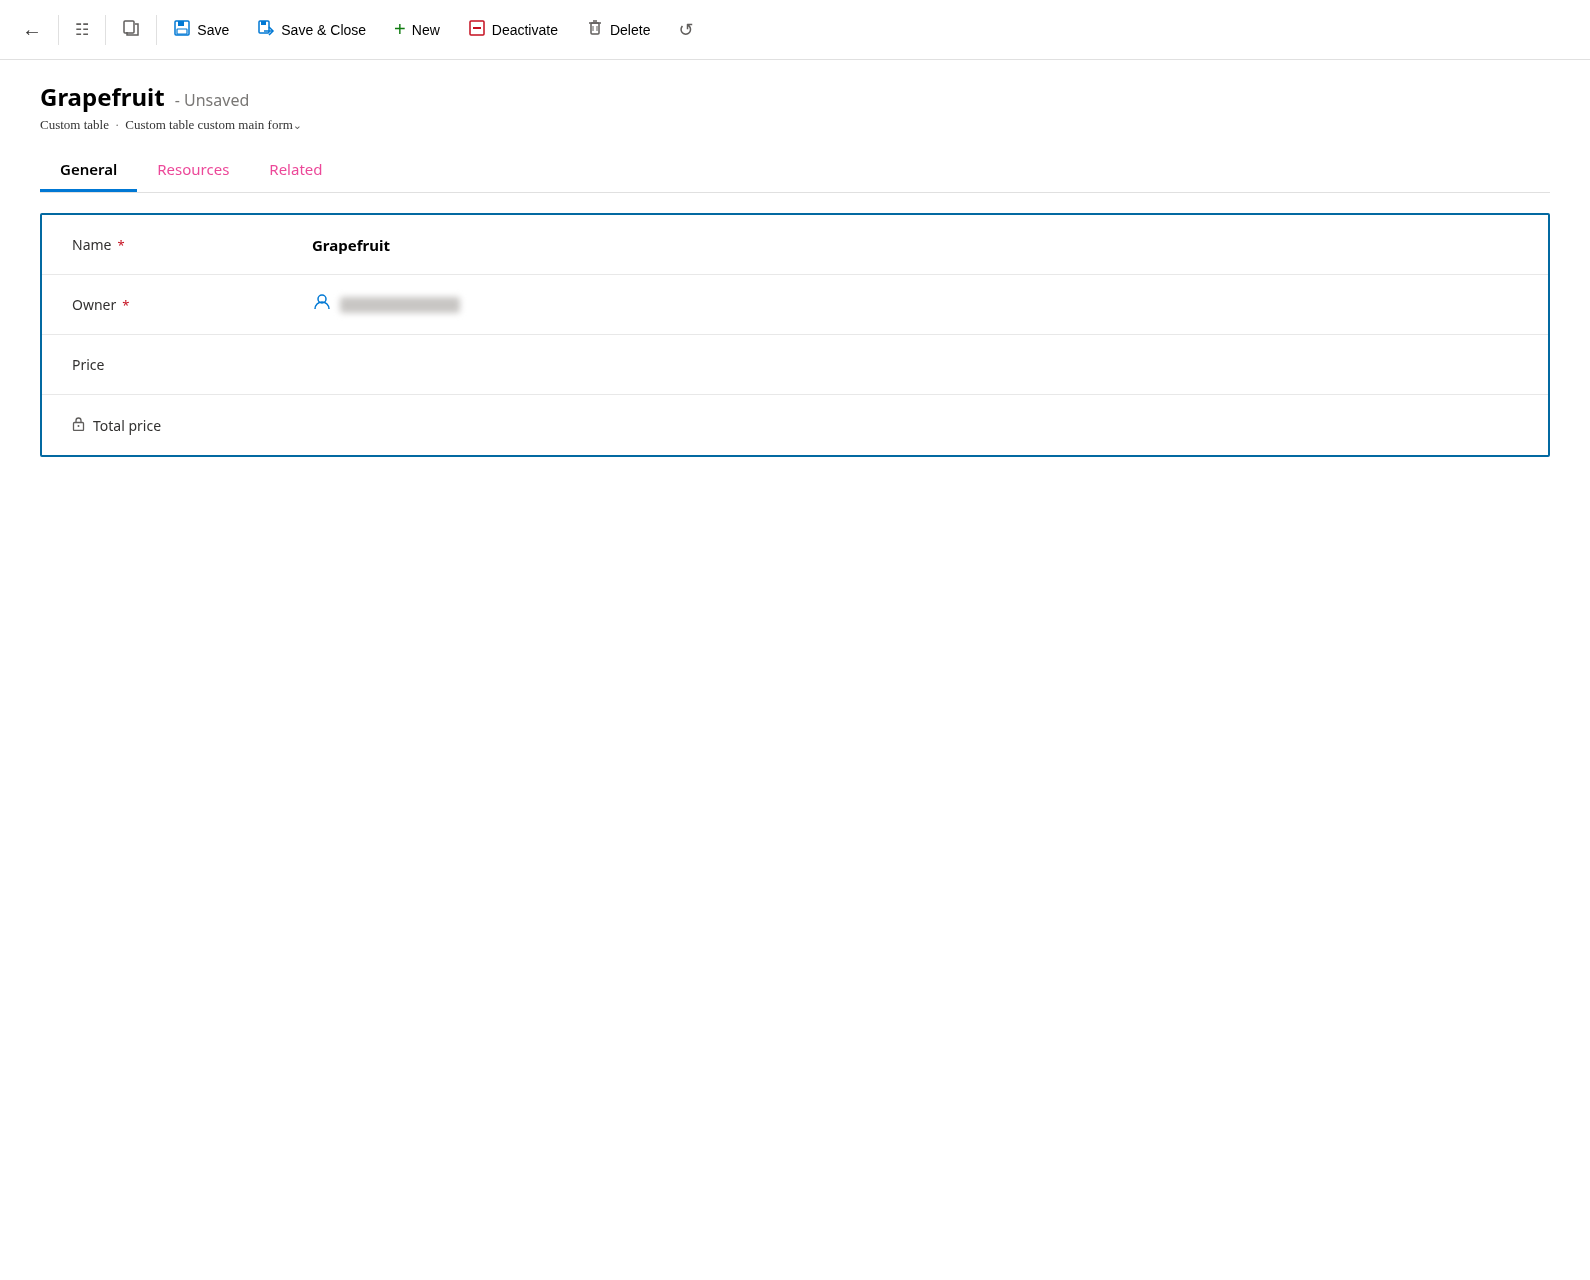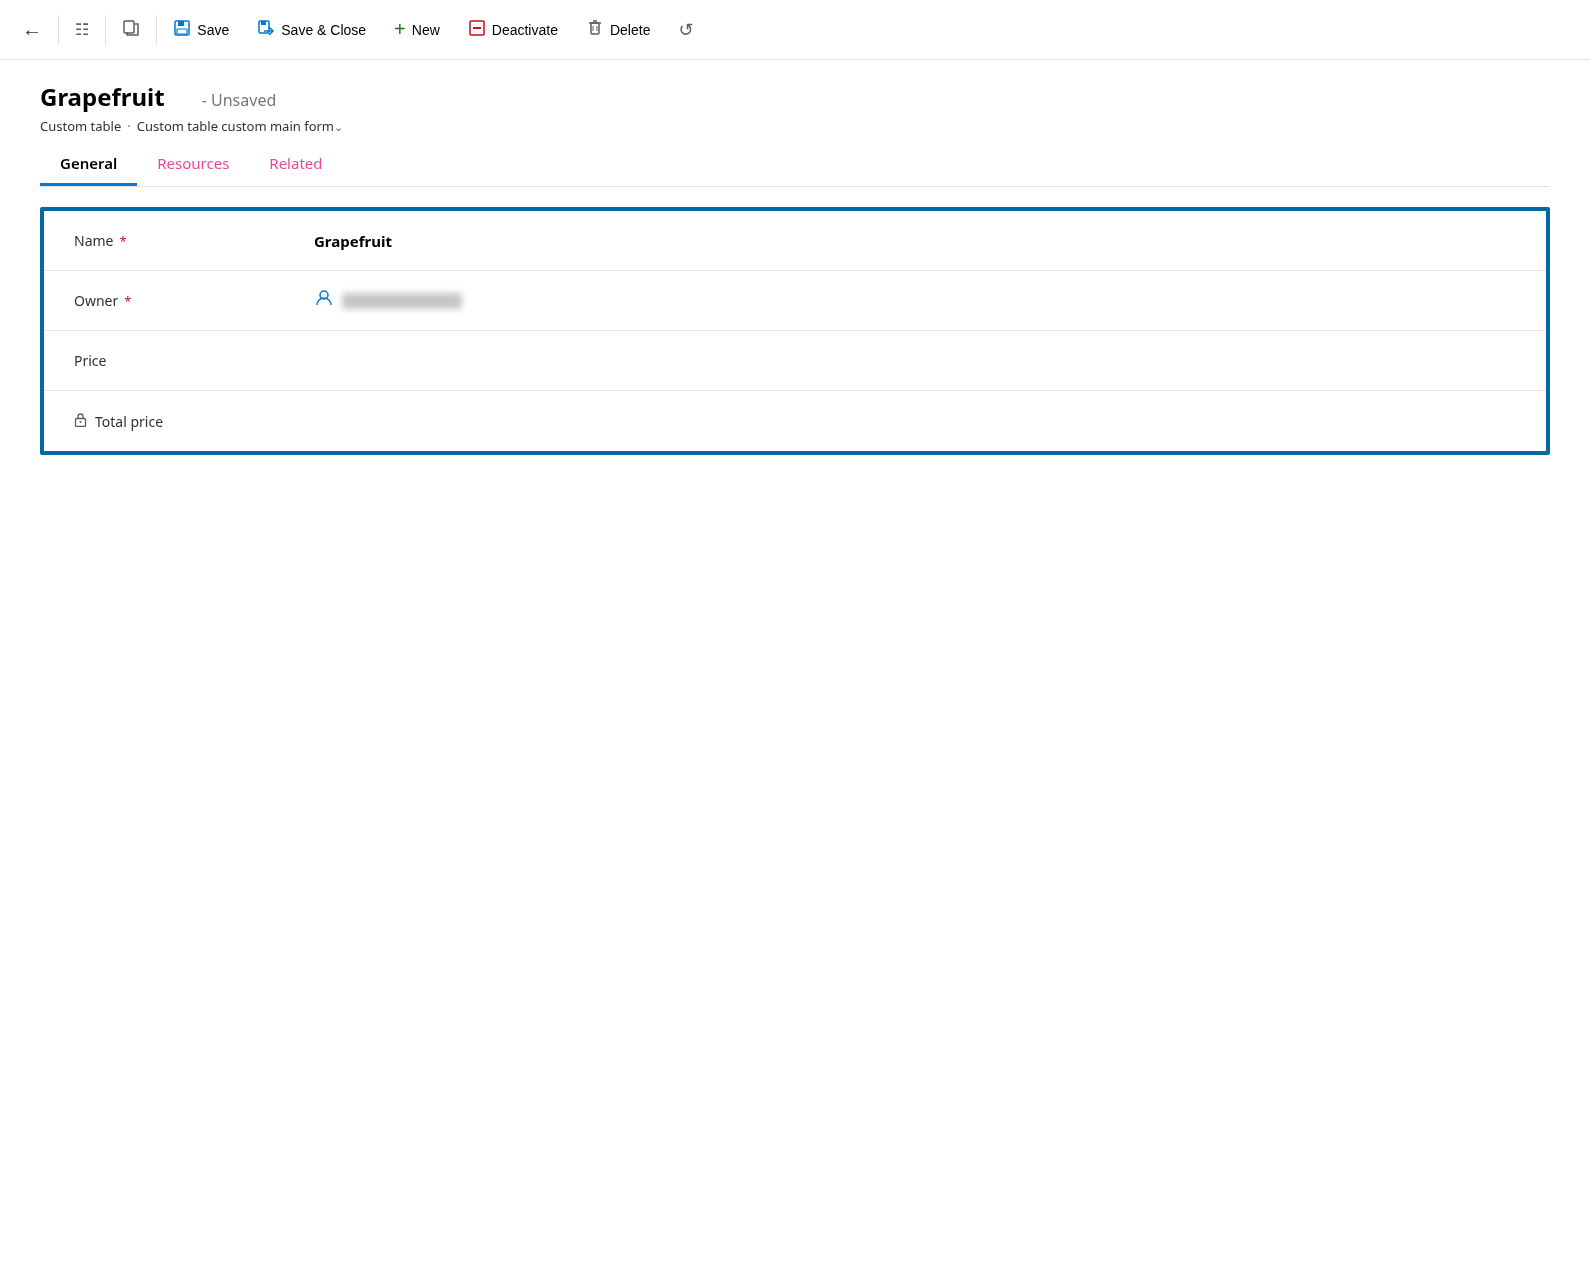--- a/index.html
+++ b/index.html
@@ -58,29 +58,29 @@
     }
     .page-title {
       font-size: 24px;
       font-weight: 700;
       color: #000;
     }
     .page-unsaved {
       font-size: 16px;
       color: #797775;
       font-weight: 400;
-      margin-left: 27px;
     }
     .page-breadcrumb {
       display: flex;
       align-items: center;
       gap: 6px;
       font-size: 13px;
       color: #333;
-      margin-bottom: 8px;
+      margin-bottom: 16px;
+      font-family: Liberation Serif, serif;
     }
     .page-breadcrumb .dot { color: #797775; }
     .breadcrumb-form {
       display: flex;
       align-items: center;
       cursor: pointer;
     }
     .chevron-icon { font-size: 11px; color: #605e5c; }
 
     
@@ -100,21 +100,21 @@
     }
     .tab.active {
       border-bottom: 3px solid #0078d4;
       font-weight: 600;
       color: #000;
     }
 
     
     .form-container {
       margin: 20px 40px;
-      border: 4px solid #0369a1;
+      border: 2px solid #0369a1;
       border-radius: 2px;
     }
     .form-row {
       display: flex;
       align-items: center;
       min-height: 60px;
       border-bottom: 1px solid #e8e8e8;
       padding: 0 30px;
     }
     .form-row:last-child { border-bottom: none; }

